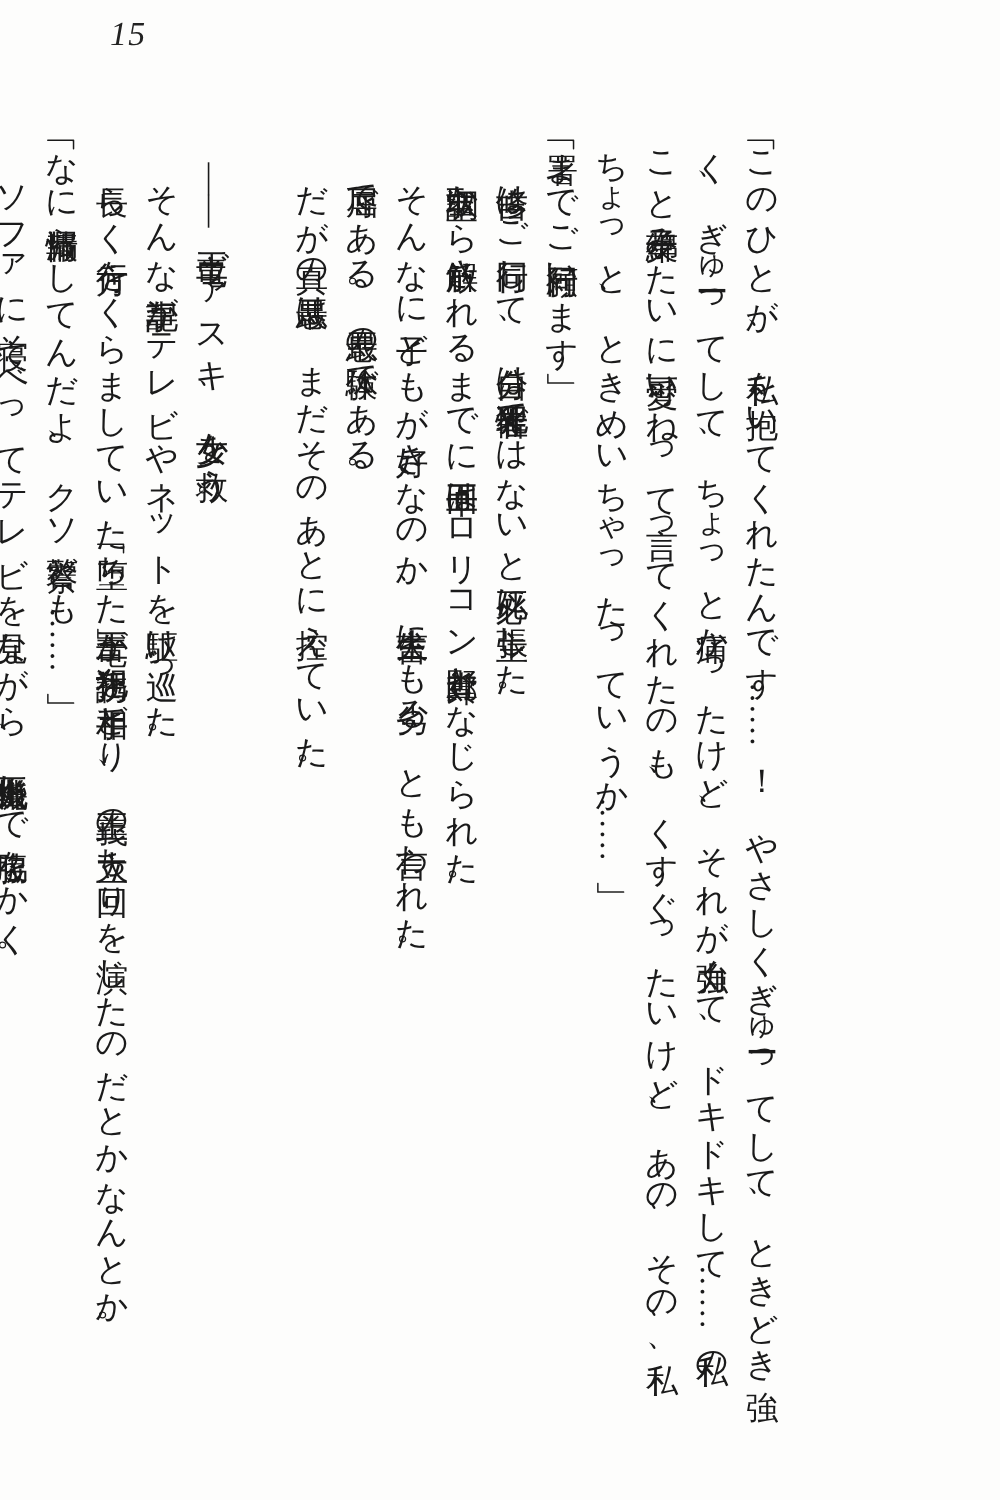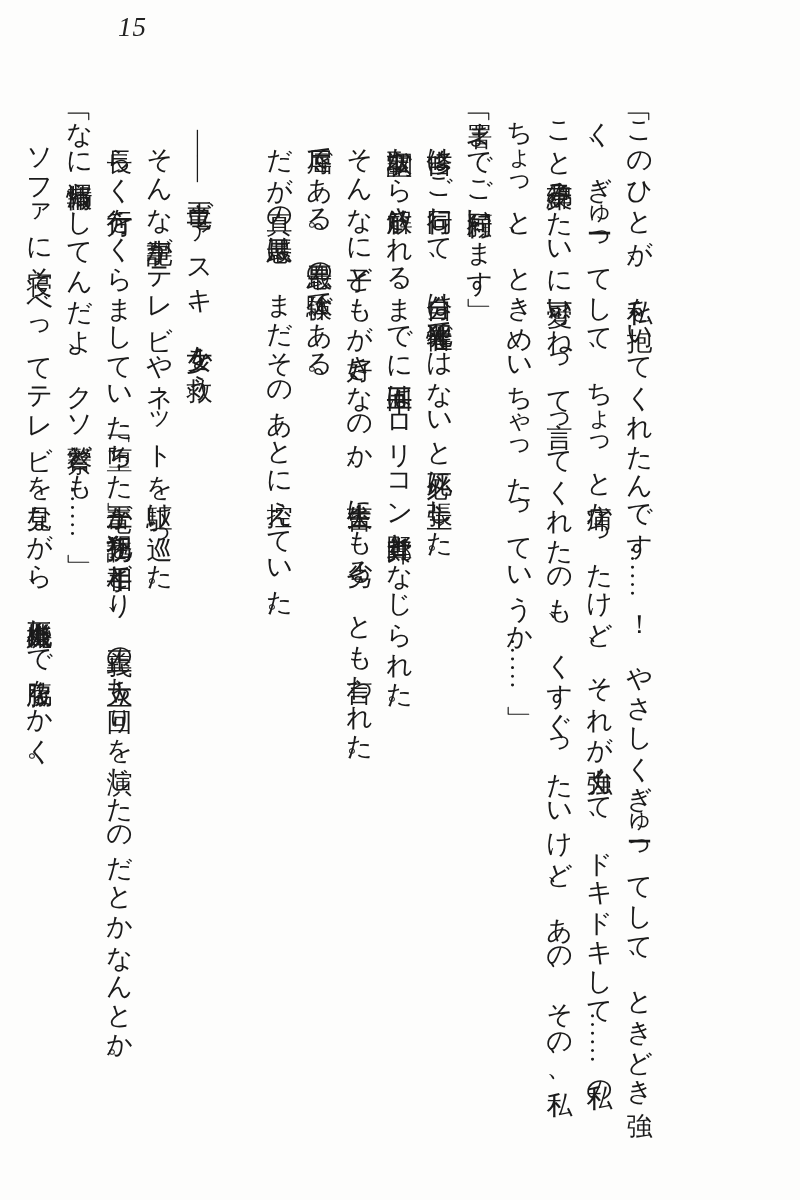--- a/index.html
+++ b/index.html
@@ -12,21 +12,20 @@
     background: #fdfdfc;
     overflow: hidden;
   }
   .book-page {
     position: relative;
     width: 684px;
     height: 1200px;
     background: #fdfdfc;
     color: #1a1a1a;
     font-family: "Liberation Serif", "DejaVu Serif", serif;
-    margin-left: 30px;
   }
   .page-number {
     position: absolute;
     top: 12px;
     left: 88px;
     font-size: 27px;
     font-style: italic;
     color: #222;
     letter-spacing: 1px;
   }

